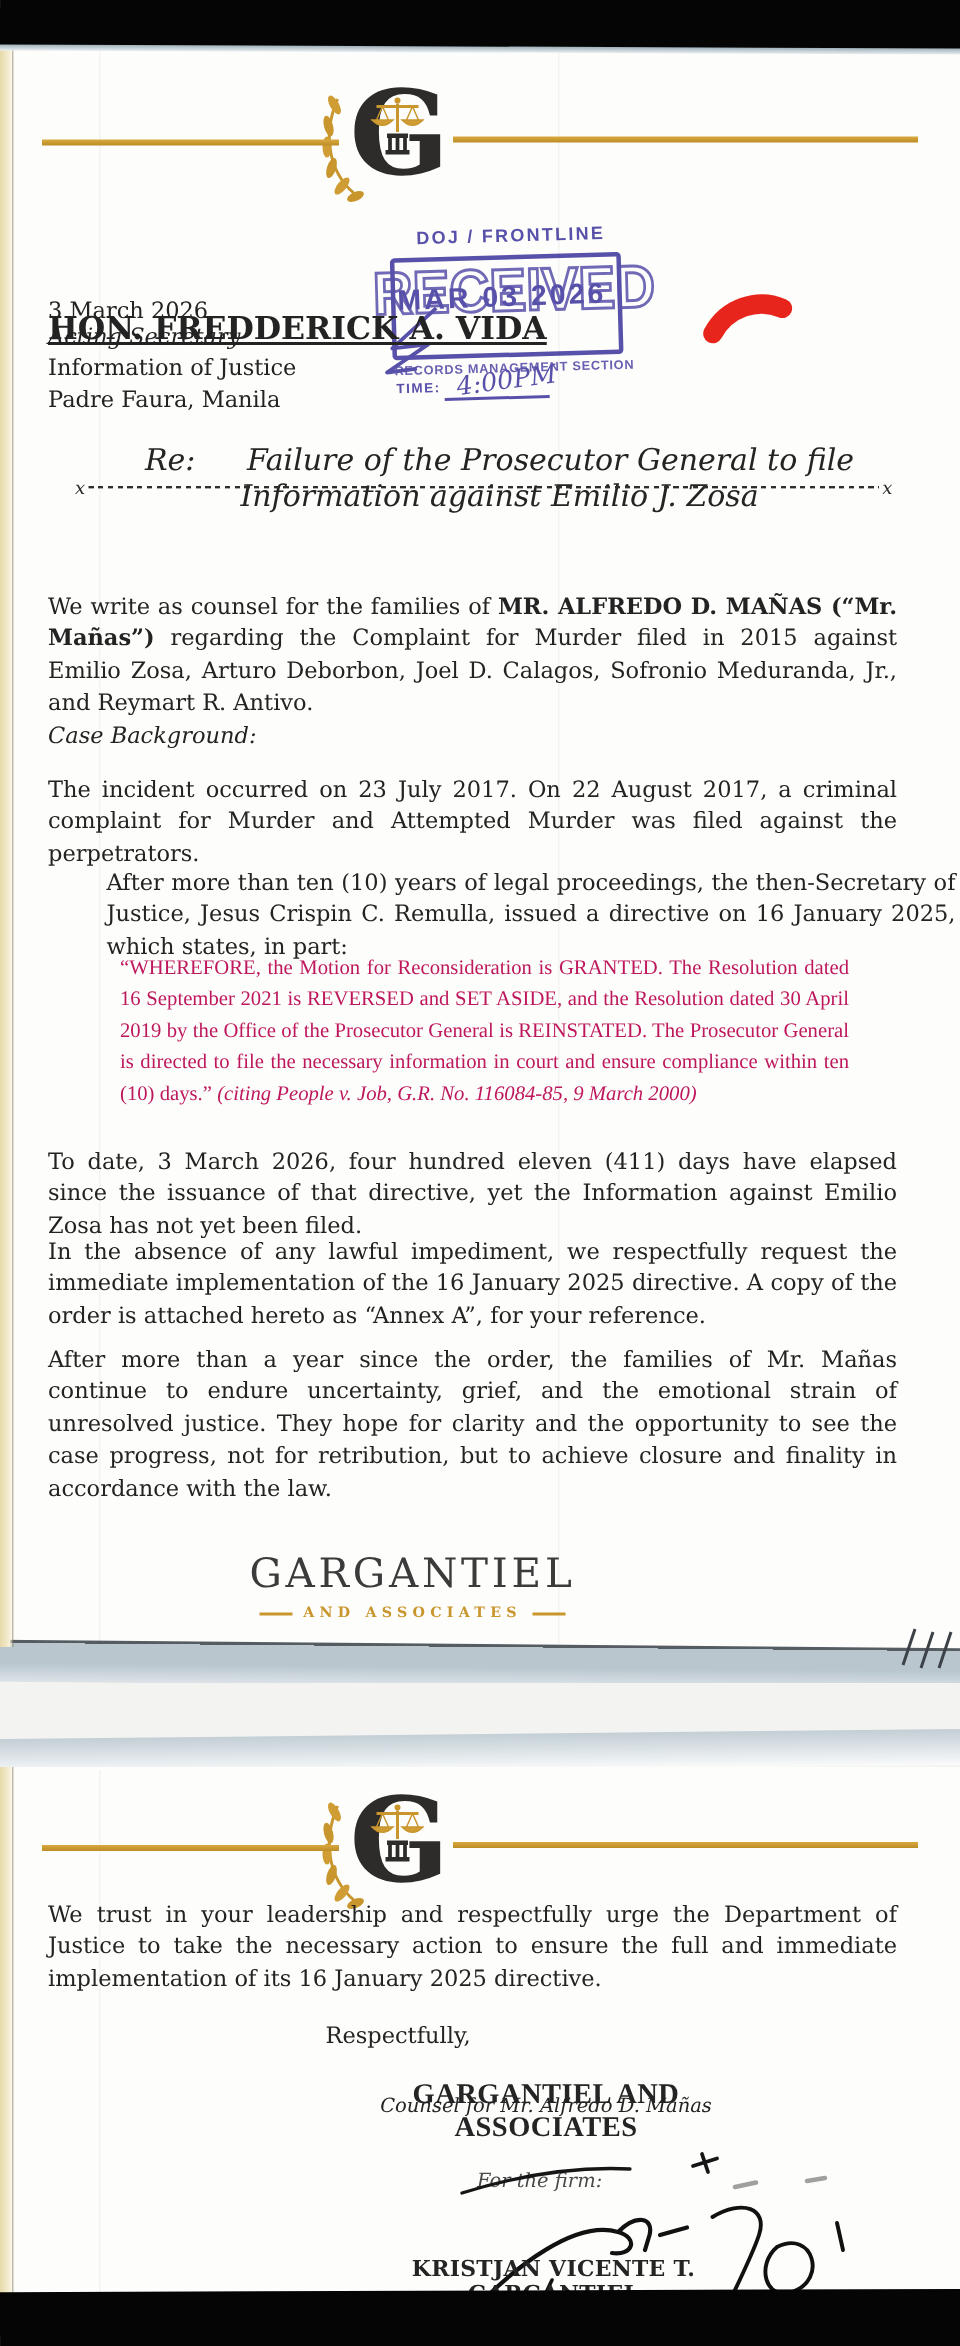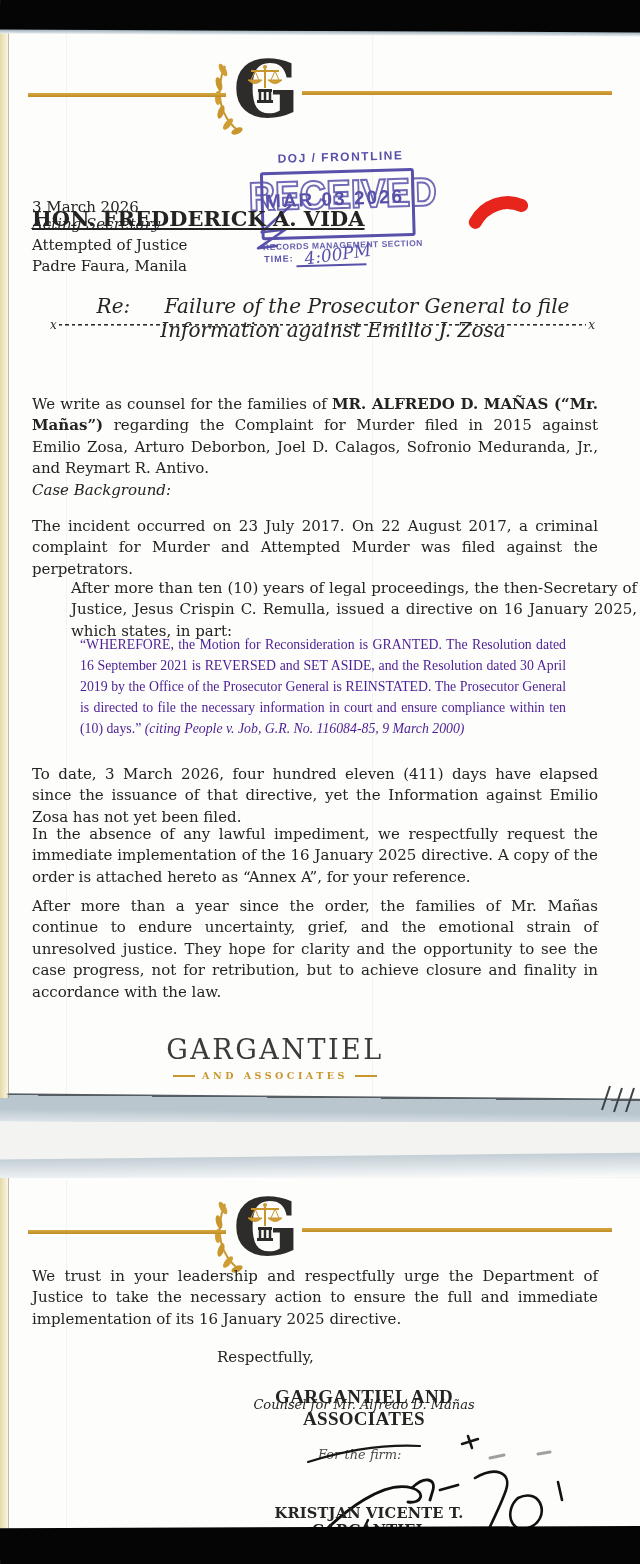--- a/index.html
+++ b/index.html
@@ -15,21 +15,21 @@
   .fold{position:absolute;width:1px;background:rgba(60,60,60,.05);}
   
   .logo-g{position:absolute;font-family:"DejaVu Serif",serif;font-weight:bold;color:#2d2c2a;}
   .gold-line{position:absolute;background:linear-gradient(to bottom,#d9a93f,#bd8c26);}
   
   .para{position:absolute;left:32px;width:566px;text-align:justify;
         font-size:15px;line-height:21.4px;color:#232323;}
   .ital{font-style:italic;}
   .bold{font-weight:bold;}
   .quote{position:absolute;left:80px;width:486px;text-align:justify;
-         font-family:"Liberation Serif",serif;font-size:13.8px;line-height:21px;color:#4c1d95;}
+         font-family:"Liberation Serif",serif;font-size:13.8px;line-height:21px;color:#be185d;}
   .divider-row{position:absolute;left:50px;width:545px;display:flex;align-items:center;
                font-size:12px;font-style:italic;color:#2b2b2b;}
   .dash-line{flex:1;height:2px;margin:0 2px;
              background:repeating-linear-gradient(90deg,#2e2e2e 0 3.5px,transparent 3.5px 6.5px);
              background-position:center;background-size:100% 1.6px;background-repeat:no-repeat;}
   
   .stamp{position:absolute;left:247px;top:148px;width:190px;height:128px;
          transform:rotate(-1.6deg);color:#4b42a6;mix-blend-mode:multiply;opacity:.92;}
   .stamp .office{position:absolute;left:0;top:2px;width:190px;text-align:center;
                  font-family:"Liberation Sans",sans-serif;font-size:12px;letter-spacing:1.5px;font-weight:bold;}
@@ -126,21 +126,21 @@
   </div>
 
   <svg class="abs" style="left:468px;top:193px;transform:rotate(4deg);" width="62" height="40" viewBox="0 0 62 40">
     <path d="M8,31 C16,13 36,5 53,11" fill="none" stroke="#e8251c" stroke-width="13" stroke-linecap="round"></path>
   </svg>
 
   <div class="para" style="top:152px;margin-top:45px;">3 March 2026</div>
 
   <div class="para bold" style="top:208px;font-size:21px;text-decoration:underline;">HON. FREDDERICK A. VIDA</div>
   <div class="para ital" style="top:214px;">Acting Secretary</div>
-  <div class="para" style="top:235px;">Attempted of Justice</div>
+  <div class="para" style="top:235px;">Information of Justice</div>
   <div class="para" style="top:256px;">Padre Faura, Manila</div>
 
   <div class="abs ital" style="left:68px;top:294px;width:530px;font-size:20px;text-align:center;">
     <span>Re:</span>
     <span style="margin-left:28px;">Failure of the Prosecutor General to file Information against Emilio J. Zosa</span>
   </div>
   <div class="divider-row" style="top:318px;">
     <span>x</span>
     <span class="dash-line"></span>
     <span>x</span>

